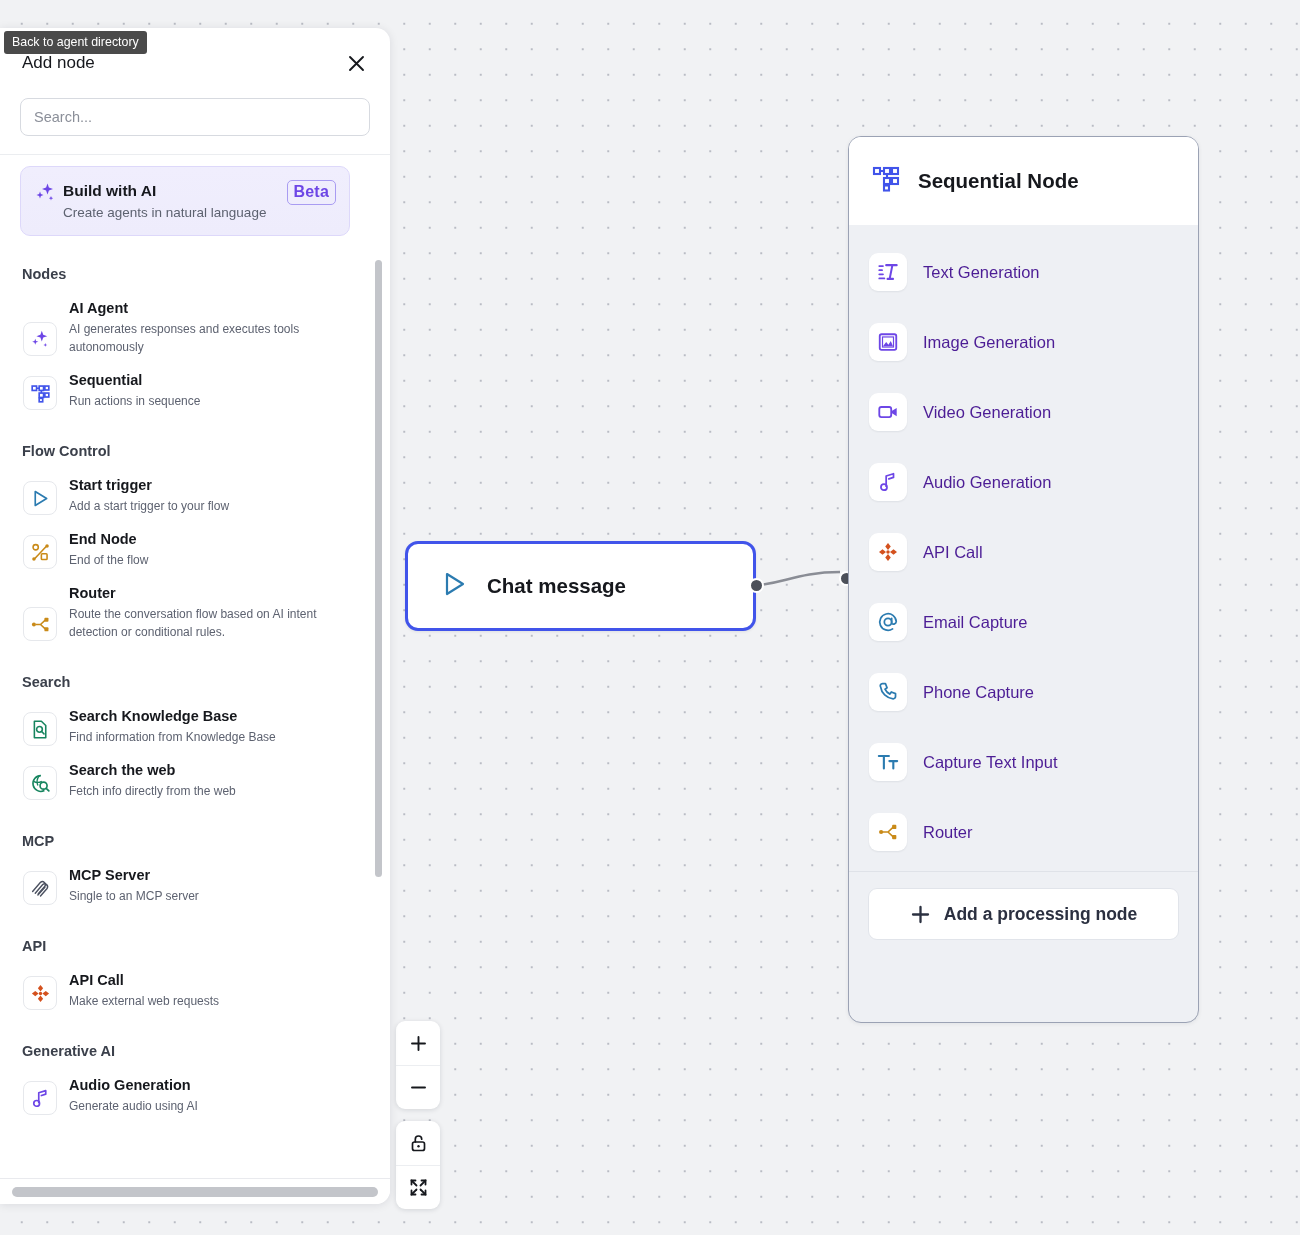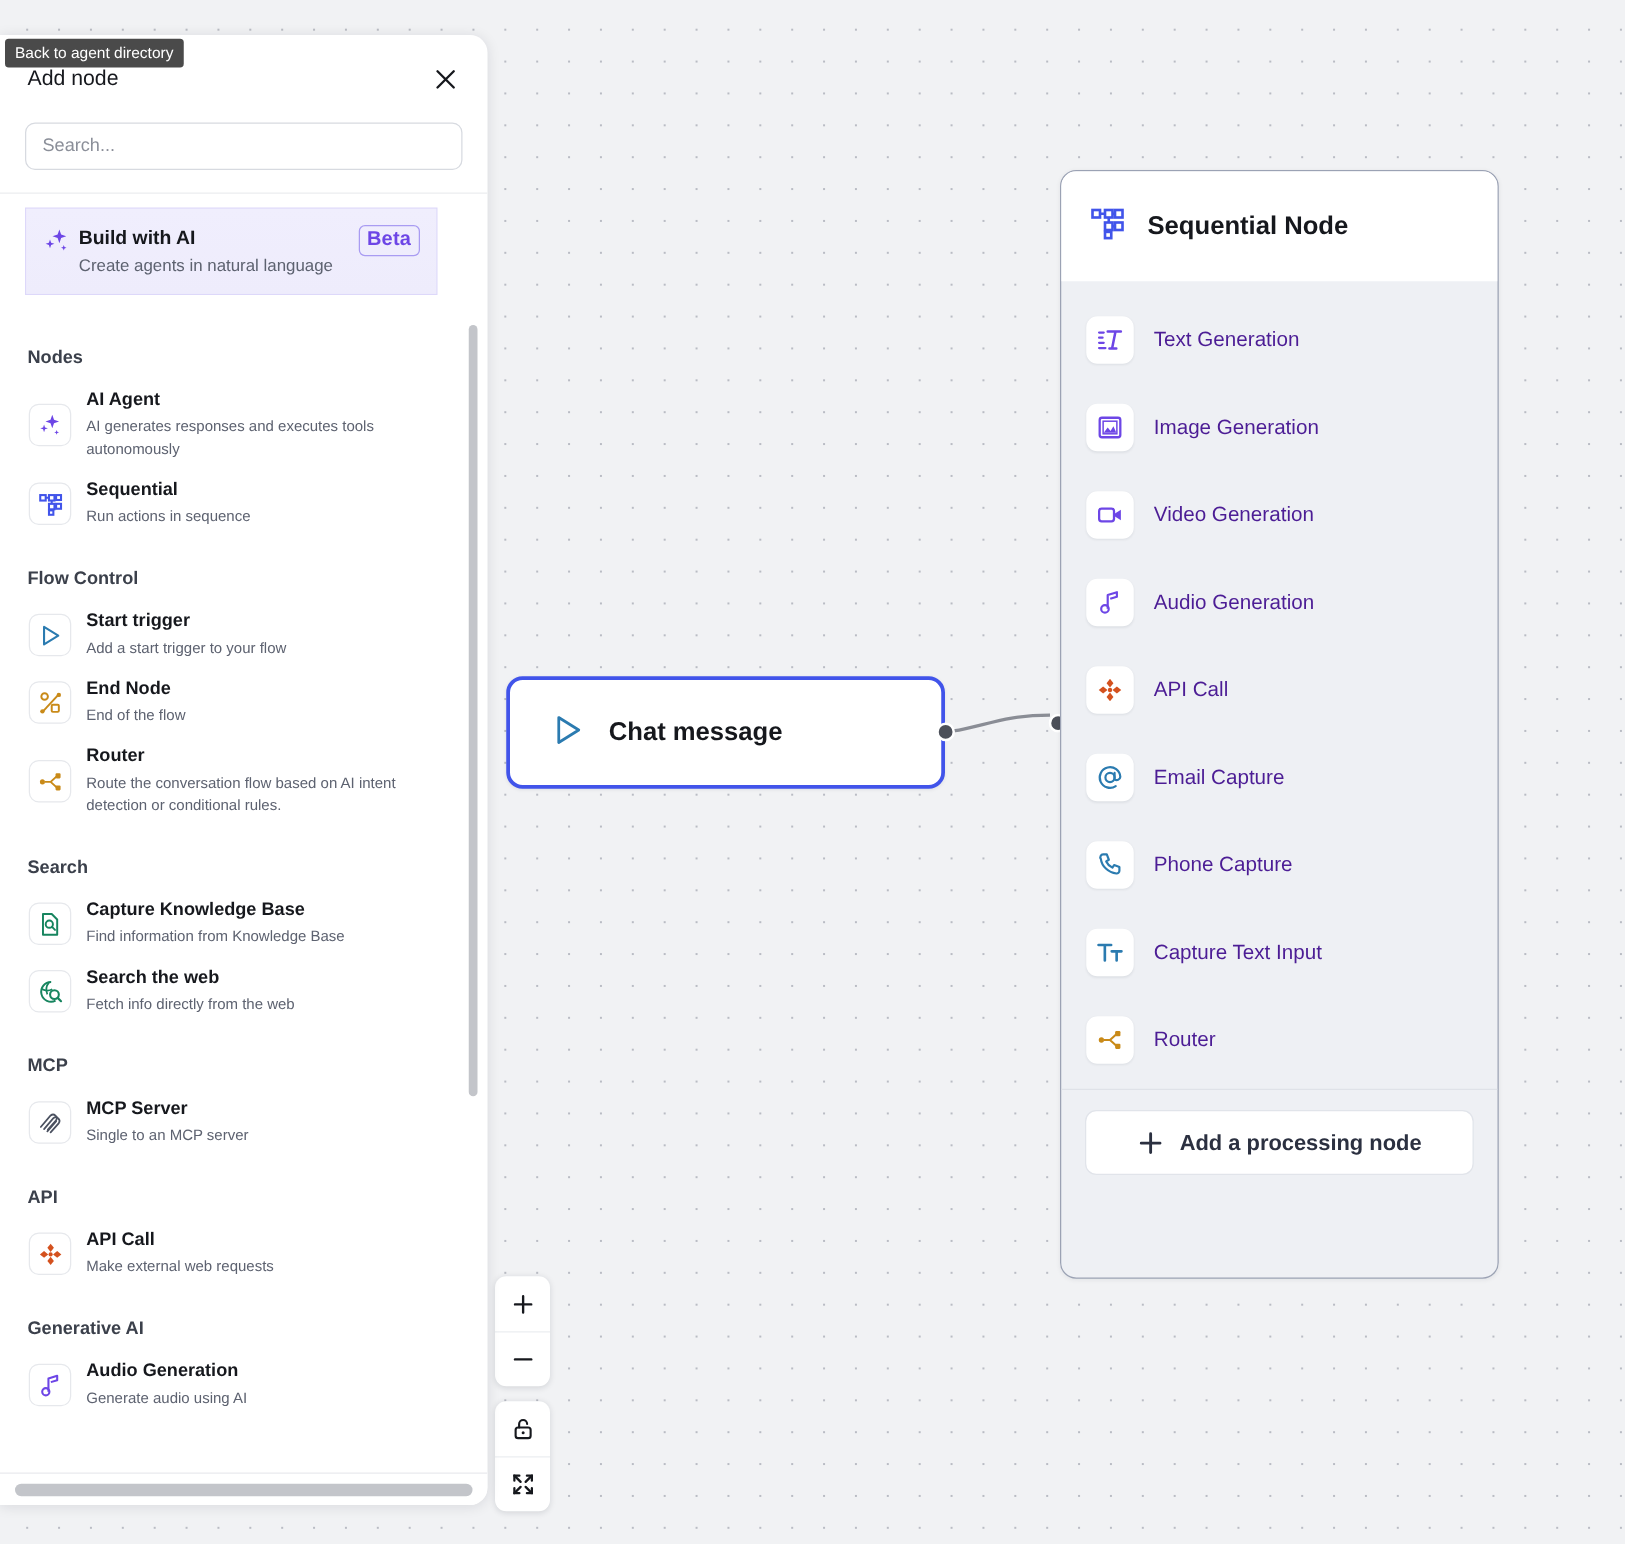--- a/index.html
+++ b/index.html
@@ -54,43 +54,43 @@
     position: absolute; top: 127px; left: 0; right: 0; bottom: 30px;
     overflow: hidden;
   }
   .scroll-inner { padding: 11px 20px 0 20px; width: 370px; }
 
   
   .build-ai {
     position: relative;
     background: linear-gradient(180deg,#f0eefd 0%, #eeecfc 100%);
     border: 1px solid #ddd8fa;
-    border-radius: 0;
+    border-radius: 10px;
     padding: 14px 14px 15px 42px;
-    margin-bottom: 42px;
+    margin-bottom: 30px;
   }
   .build-ai .spark { position: absolute; left: 14px; top: 15px; }
   .build-ai .t { font-size: 15.5px; font-weight: 700; color: #16181d; line-height: 19px; }
   .build-ai .d { font-size: 13.5px; color: #5d6270; margin-top: 5px; }
   .beta {
     position: absolute; right: 13px; top: 13px;
     border: 1px solid #a99cf2; color: #6d46e6;
     border-radius: 5px; font-size: 16px; font-weight: 700;
     padding: 2px 6px 3px 6px; letter-spacing: .2px;
   }
 
   .group-title {
     font-size: 14.5px; font-weight: 700; color: #3b404b;
     margin: 0 0 9px 2px;
   }
   .group { margin-bottom: 26px; }
 
   .node-item {
     display: flex; gap: 12px; padding: 7px 0 7px 3px;
-    cursor: pointer; align-items: center;
+    cursor: pointer; align-items: flex-end;
   }
   .node-icon {
     flex: 0 0 auto; width: 34px; height: 34px;
     border: 1px solid #e6e8ec; border-radius: 8px; background: #fff;
     display: flex; align-items: center; justify-content: center;
     margin-top: 2px;
   }
   .node-text { padding-top: 1px; }
   .node-name { font-size: 14.5px; font-weight: 700; color: #16181d; line-height: 19px; }
   .node-desc { font-size: 12px; color: #5d6270; line-height: 18px; margin-top: 2px; max-width: 272px; }
@@ -479,21 +479,21 @@
             <div class="group-title">Search</div>
             <div class="node-item">
               <span class="node-icon">
                 <svg width="21" height="21" viewBox="0 0 24 24">
                   <path d="M5 2.5 h8 l5 5 v14 h-13 Z" fill="none" stroke="#17855f" stroke-width="1.8" stroke-linejoin="round"></path>
        <circle cx="10.8" cy="11.8" r="3.3" fill="none" stroke="#17855f" stroke-width="1.8"></circle>
        <path d="M13.3 14.3 L16 17" stroke="#17855f" stroke-width="1.8" stroke-linecap="round"></path>
                 </svg>
               </span>
               <span class="node-text">
-                <span class="node-name" style="display:block">Capture Knowledge Base</span>
+                <span class="node-name" style="display:block">Search Knowledge Base</span>
                 <span class="node-desc" style="display:block">Find information from Knowledge Base</span>
               </span>
             </div>
             <div class="node-item">
               <span class="node-icon">
                 <svg width="21" height="21" viewBox="0 0 24 24">
                   <path d="M12.5 3 a9 9 0 1 0 4 17" fill="none" stroke="#17855f" stroke-width="1.8"></path>
        <path d="M4 9.5 q5 2.5 9.5 0" fill="none" stroke="#17855f" stroke-width="1.6"></path>
        <path d="M10.5 3.3 q-4 5 -1.5 11" fill="none" stroke="#17855f" stroke-width="1.6"></path>
        <circle cx="15.5" cy="14.5" r="4" fill="none" stroke="#17855f" stroke-width="1.9"></circle>

